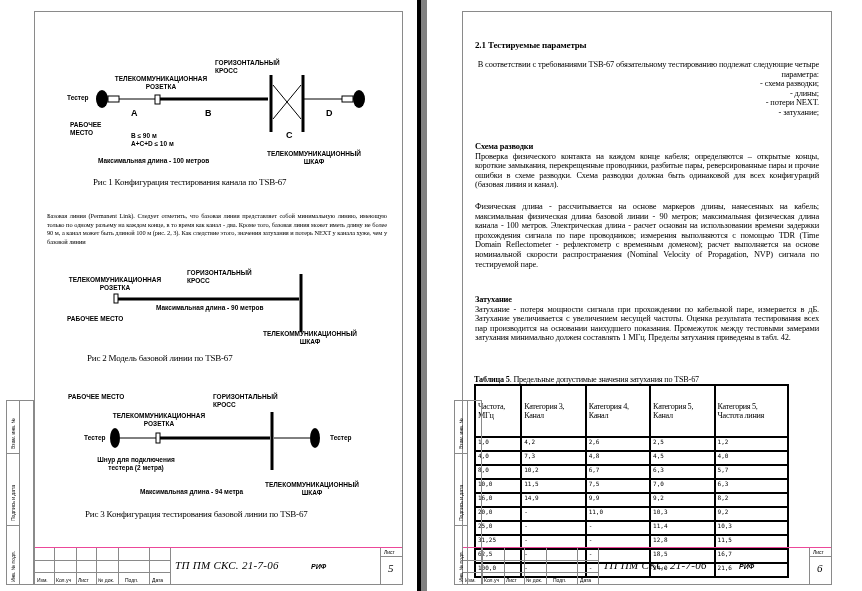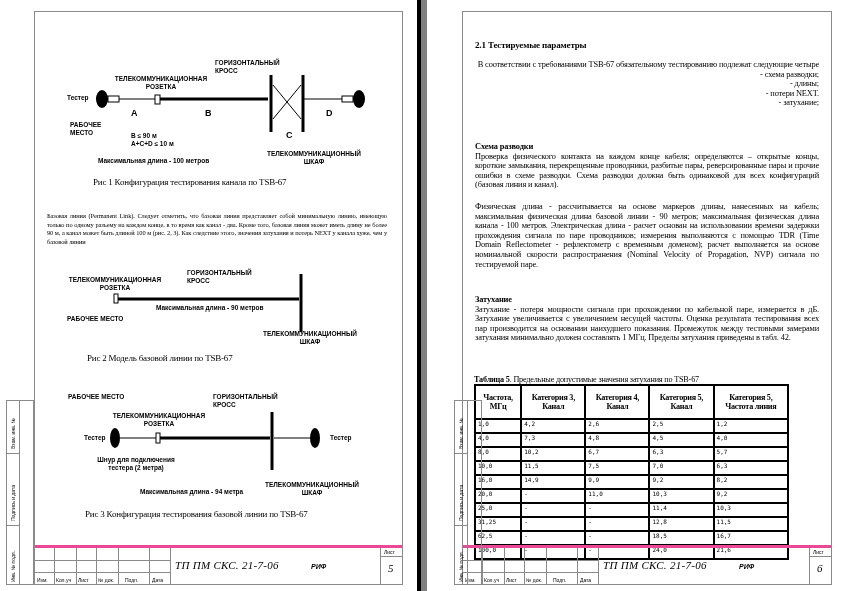--- a/index.html
+++ b/index.html
@@ -8,21 +8,21 @@
   #page-left{left:34px;width:369px;}
   #page-right{left:462px;width:370px;}
   .divider-black{position:absolute;left:417px;top:0;width:4px;height:591px;background:#000;}
   .divider-grey{position:absolute;left:421px;top:0;width:6px;height:591px;background:#808080;}
   
   .side-stamp{position:absolute;width:28px;border:1px solid #8a8a8a;box-sizing:border-box;}
   .side-cell{position:absolute;left:0;width:12px;border-bottom:1px solid #8a8a8a;box-sizing:border-box;}
   .side-cell span{position:absolute;left:0;bottom:4px;transform:rotate(-90deg);transform-origin:left bottom;white-space:nowrap;font-family:"Liberation Sans",sans-serif;font-size:5px;margin-left:9px;}
   .side-sep{position:absolute;left:12px;top:0;bottom:0;border-left:1px solid #8a8a8a;}
   
-  .title-block{position:absolute;bottom:0;left:0;right:0;height:36px;border-top:3px solid #ec4899;}
+  .title-block{position:absolute;bottom:0;left:0;right:0;height:36px;border-top:1px solid #ec4899;}
   .tb-grid{position:absolute;left:0;top:0;width:135px;height:36px;}
   .tb-hline{position:absolute;left:0;width:135px;border-top:1px solid #8a8a8a;}
   .tb-vline{position:absolute;top:0;height:36px;border-left:1px solid #8a8a8a;}
   .tb-label{position:absolute;bottom:1px;font-family:"Liberation Sans",sans-serif;font-size:5px;}
   .tb-code{position:absolute;left:140px;top:11px;font-family:"Liberation Serif",serif;font-style:italic;font-size:11px;letter-spacing:0.3px;}
   .tb-org{position:absolute;left:276px;top:15px;font-family:"Liberation Sans",sans-serif;font-style:italic;font-weight:bold;font-size:7px;}
   .tb-sheet-box{position:absolute;right:0;top:0;width:21px;height:36px;border-left:1px solid #8a8a8a;}
   .tb-sheet-label{position:absolute;left:3px;top:1px;font-family:"Liberation Sans",sans-serif;font-size:5px;}
   .tb-sheet-sep{position:absolute;left:0;right:0;top:8px;border-top:1px solid #8a8a8a;}
   .tb-sheet-num{position:absolute;left:7px;top:14px;font-family:"Liberation Serif",serif;font-style:italic;font-size:11px;}
@@ -32,21 +32,21 @@
   .dletter{position:absolute;font-family:"Liberation Sans",sans-serif;font-weight:bold;font-size:9px;}
   .caption{position:absolute;font-family:"Liberation Serif",serif;font-size:9px;white-space:nowrap;letter-spacing:-0.2px;}
   .para-left{position:absolute;left:12px;top:200px;width:340px;font-size:6.4px;line-height:8.5px;text-align:justify;letter-spacing:-0.1px;}
   svg.diagram{position:absolute;left:0;top:0;}
   
   .rp-text{position:absolute;left:12px;width:344px;font-size:8.4px;line-height:9.6px;text-align:justify;letter-spacing:-0.15px;}
   .rp-heading{font-weight:bold;}
   .rp-list{margin:0;padding:0;list-style:none;}
   .rp-list li{padding-left:0;margin-left:35px;}
   table.atten{position:absolute;left:11px;top:372px;width:315px;border-collapse:collapse;font-size:8.2px;}
-  table.atten th{border:2px solid #000;font-weight:bold;text-align:center;vertical-align:top;padding:7px 2px;line-height:9px;letter-spacing:-0.3px;}
+  table.atten th{border:2px solid #000;font-weight:normal;text-align:left;vertical-align:top;padding:16px 2px;line-height:9px;letter-spacing:-0.3px;}
   table.atten td{border:2px solid #000;font-family:"DejaVu Sans Mono",monospace;font-size:6px;height:12px;padding:0 2px;vertical-align:top;}
   .table-caption{position:absolute;left:11px;top:363px;font-size:8.2px;white-space:nowrap;letter-spacing:-0.2px;}
 </style>
 </head>
 <body>
 
 <div class="page" id="page-left">
 
   <svg class="diagram" width="369" height="180">
     <ellipse cx="67" cy="87" rx="6" ry="9" fill="#000"></ellipse>
@@ -185,20 +185,21 @@
 </div>
 
 <div class="divider-black"></div>
 <div class="divider-grey"></div>
 
 <div class="page" id="page-right">
   <div class="rp-text rp-heading" style="top:29px;font-size:9px;">2.1  Тестируемые параметры</div>
 
   <div class="rp-text" style="top:48px;text-align:right;">
     <div>В соответствии с требованиями TSB-67 обязательному тестированию подлежат следующие четыре</div>
+    <div>параметра:</div>
     <ul class="rp-list">
       <li>-  схема разводки;</li>
       <li>-  длины;</li>
       <li>-  потери NEXT.</li>
       <li>-  затухание;</li>
     </ul>
   </div>
 
   <div class="rp-text" style="top:130px;">
     <div class="rp-heading">Схема разводки</div>

